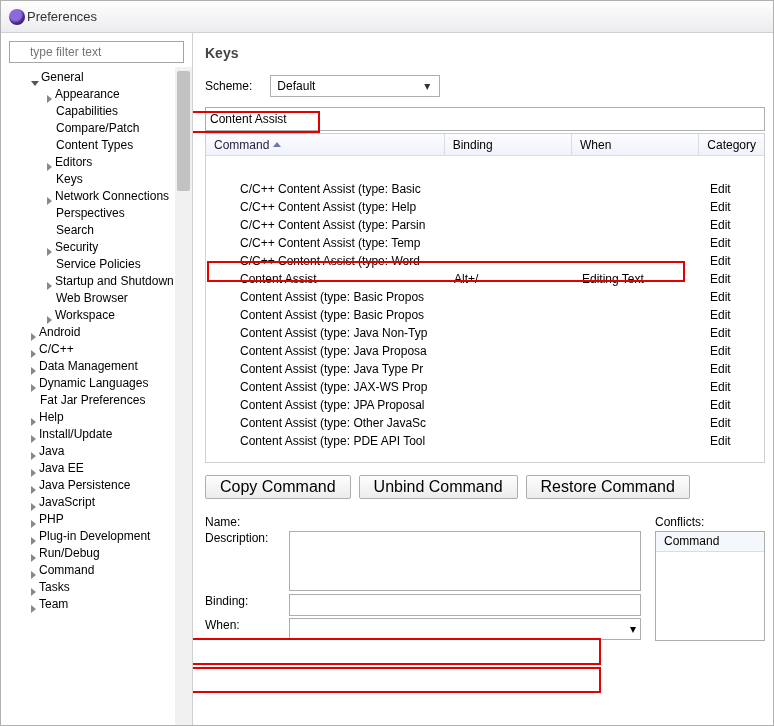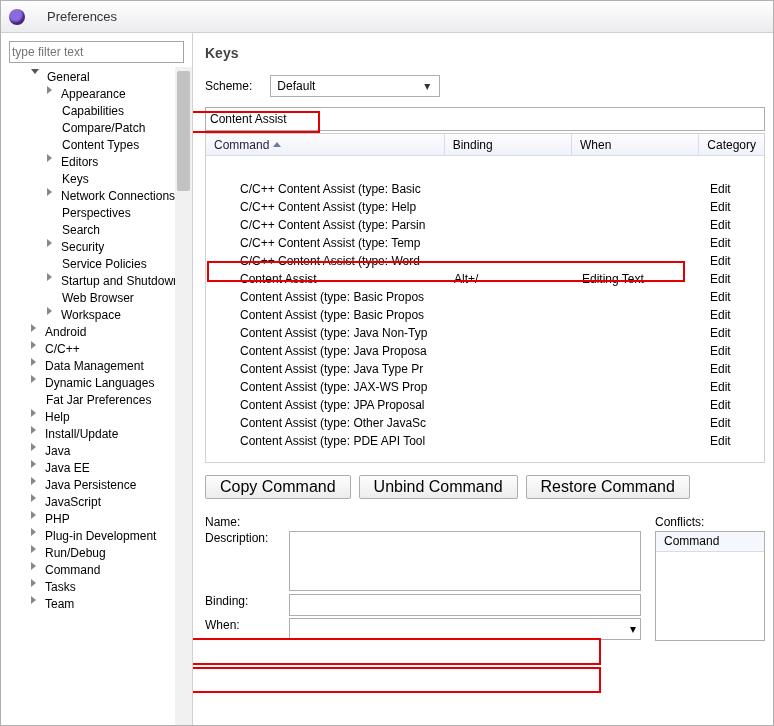--- a/index.html
+++ b/index.html
@@ -13,54 +13,54 @@
     border: 1px solid #b0b0b0;
     color: #000;
   }
   .titlebar {
     height: 32px;
     background: linear-gradient(#fefefe, #ececf0);
     border-bottom: 1px solid #d0d0d0;
     display: flex;
     align-items: center;
     padding: 0 8px;
-    gap: 22px;
+    gap: 2px;
   }
   .titlebar .eclipse-icon {
     width: 16px; height: 16px;
     background: radial-gradient(circle at 40% 35%, #8a6adf 0 40%, #4b2884 60%, #22134d 100%);
     border-radius: 50%;
   }
   .titlebar-text { font-size: 13px; color: #333; }
   .main { display: flex; height: calc(100% - 32px); }
   .sidebar {
     width: 192px;
     border-right: 1px solid #d0d0d0;
     padding: 8px;
     overflow: hidden;
     background: #fff;
     position: relative;
   }
   .filter-input {
     width: 100%;
     height: 22px;
     border: 1px solid #a5a5a5;
-    padding: 0 2px;
+    padding: 0 20px;
     color: #15803d;
     font-size: 12px;
     outline: none;
   }
   .tree {
     margin-top: 6px;
     line-height: 17px;
     font-size: 12px;
     overflow: hidden;
     white-space: nowrap;
   }
-  .tree .node { display:flex; align-items:flex-start; gap:6px; height:17px; cursor: default;}
+  .tree .node { display:flex; align-items:flex-end; gap:0; height:17px; cursor: default;}
   .tree .label { }
   .indent1 { padding-left: 22px; }
   .indent2 { padding-left: 38px; }
   .caret {
     width:0;height:0;
     border-style: solid;
     display:inline-block;
   }
   .caret.open {
     border-width: 5px 4px 0 4px;

